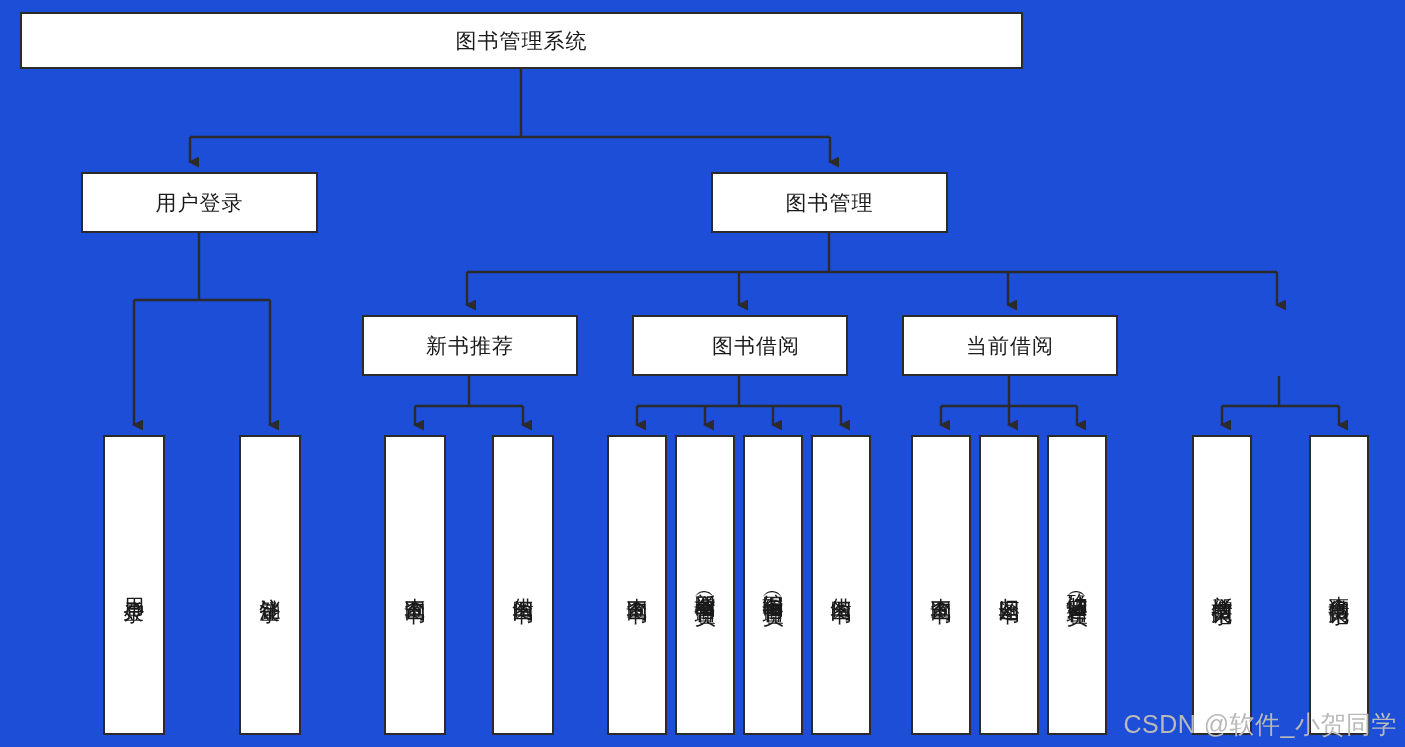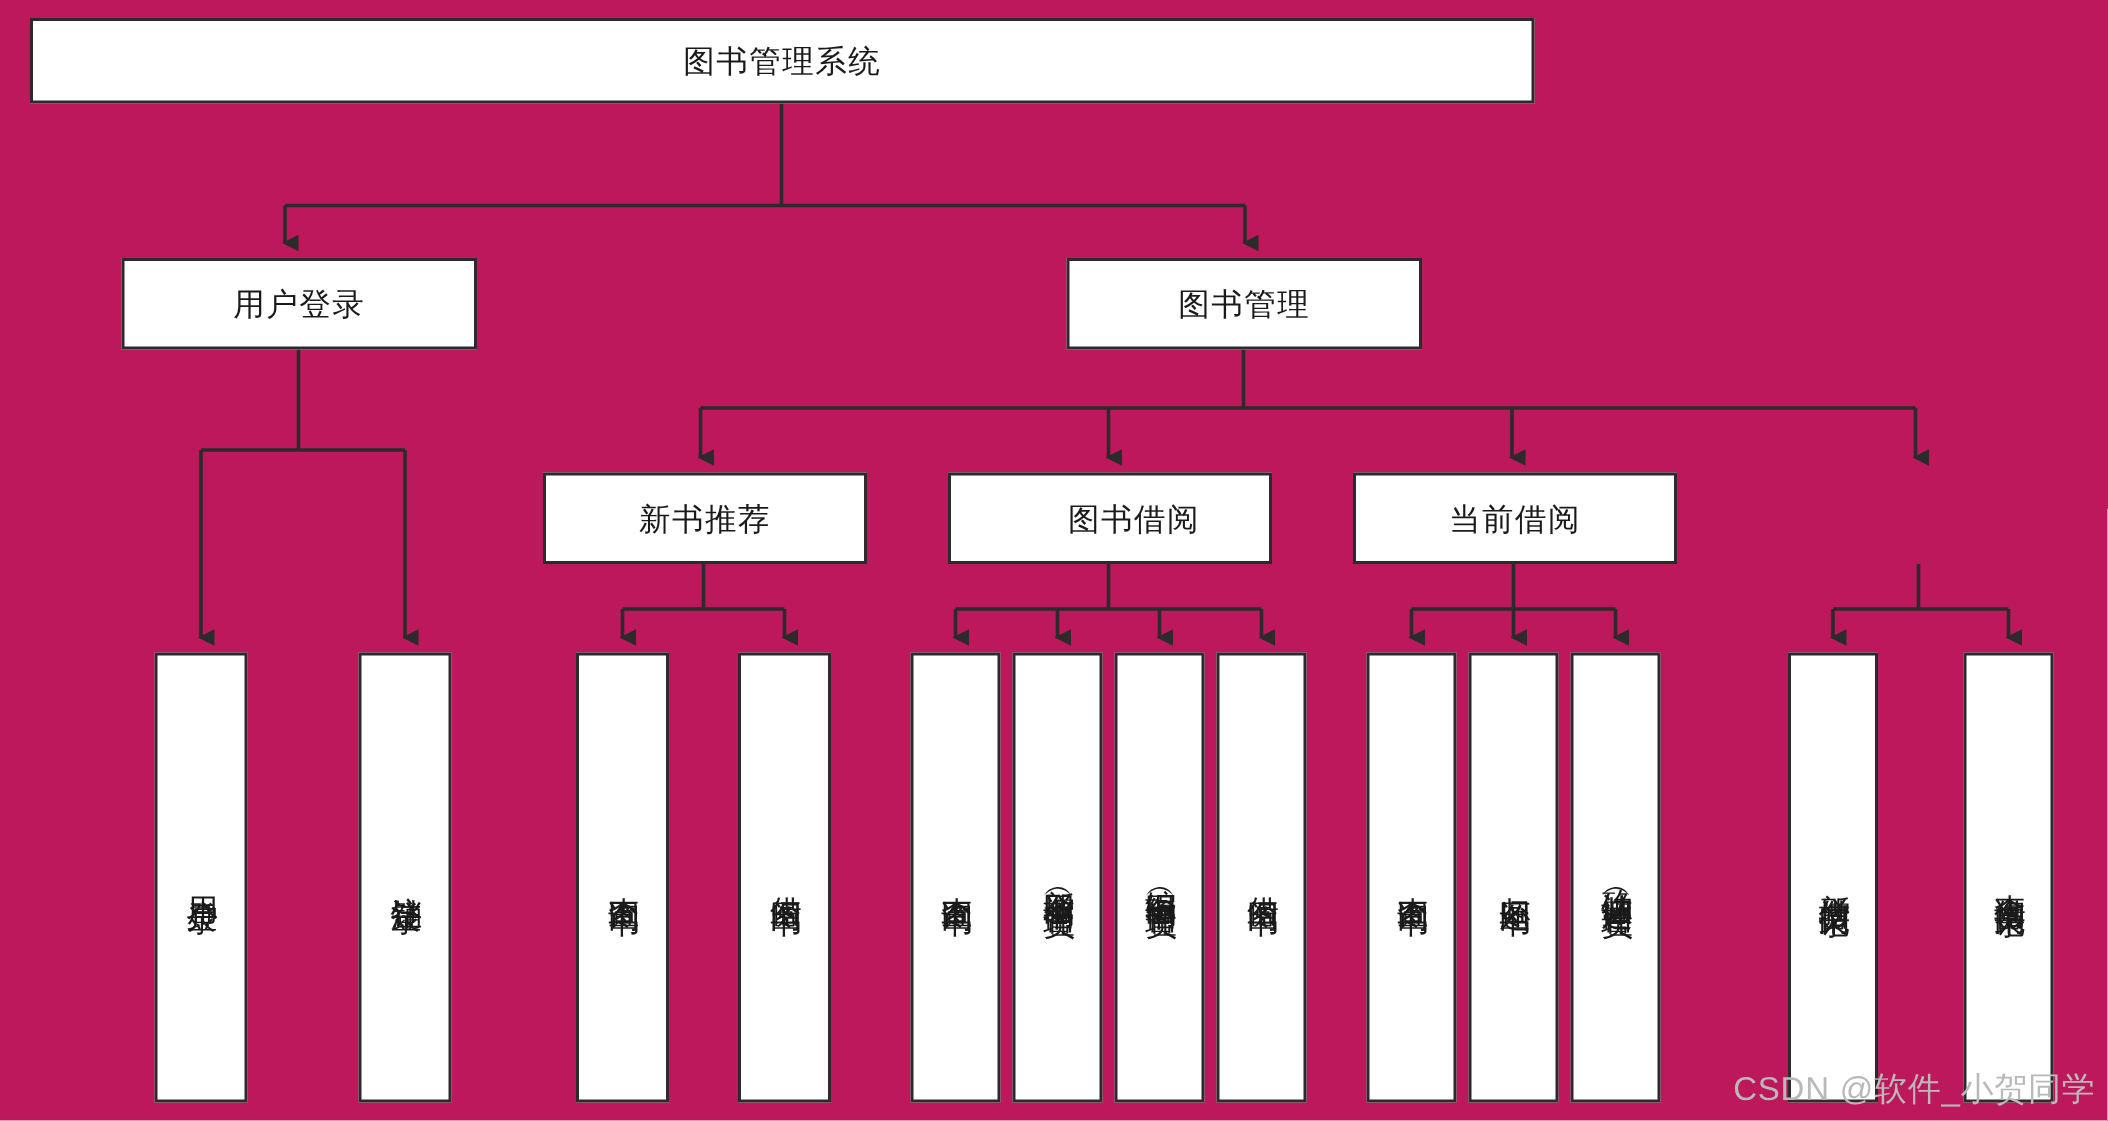--- a/index.html
+++ b/index.html
@@ -8,21 +8,21 @@
     padding: 0;
     background: #ffffff;
   }
   body {
     font-family: "Liberation Sans", "DejaVu Sans", sans-serif;
   }
   #diagram-root {
     position: relative;
     width: 1405px;
     height: 747px;
-    background: #be185d;
+    background: #1d4ed8;
     overflow: hidden;
   }
   svg#diagram-svg {
     position: absolute;
     left: 0;
     top: 0;
     width: 1405px;
     height: 747px;
   }
   .node-box {
@@ -50,21 +50,21 @@
   .node-box.vert .vtext {
     writing-mode: vertical-rl;
     text-orientation: upright;
     display: block;
     white-space: nowrap;
   }
   .watermark {
     position: absolute;
     right: 8px;
     bottom: 6px;
-    font-size: 22px;
+    font-size: 25px;
     color: #b9b9b9;
     letter-spacing: 0.5px;
     white-space: nowrap;
     pointer-events: none;
     user-select: none;
   }
 </style>
 </head>
 <body>
 

